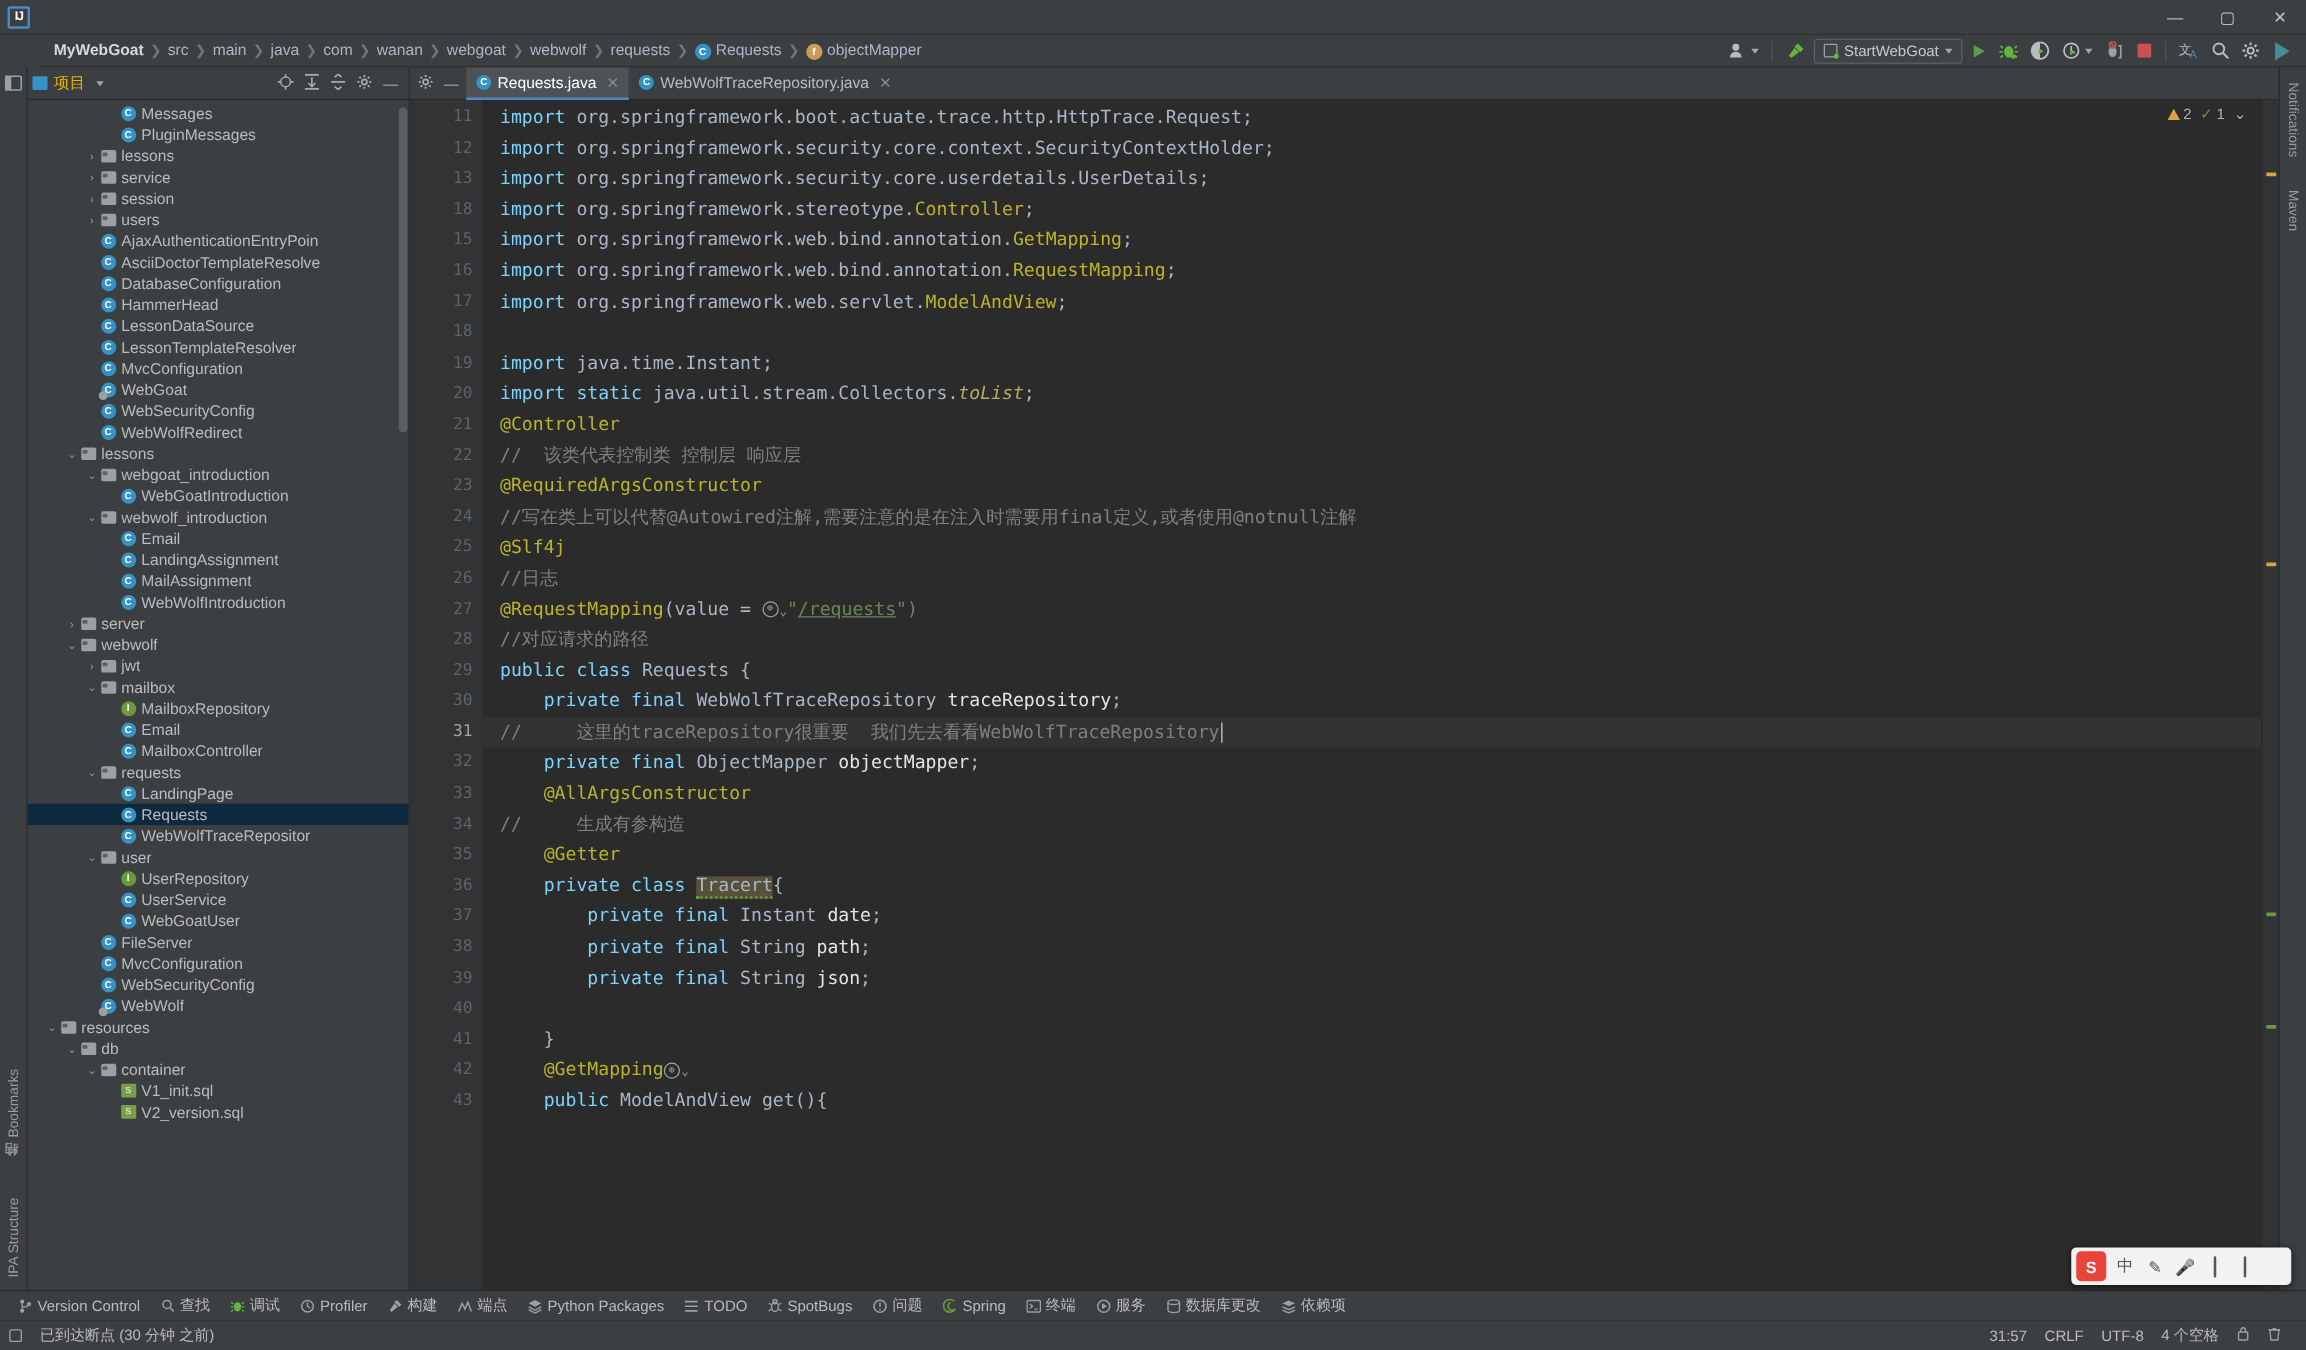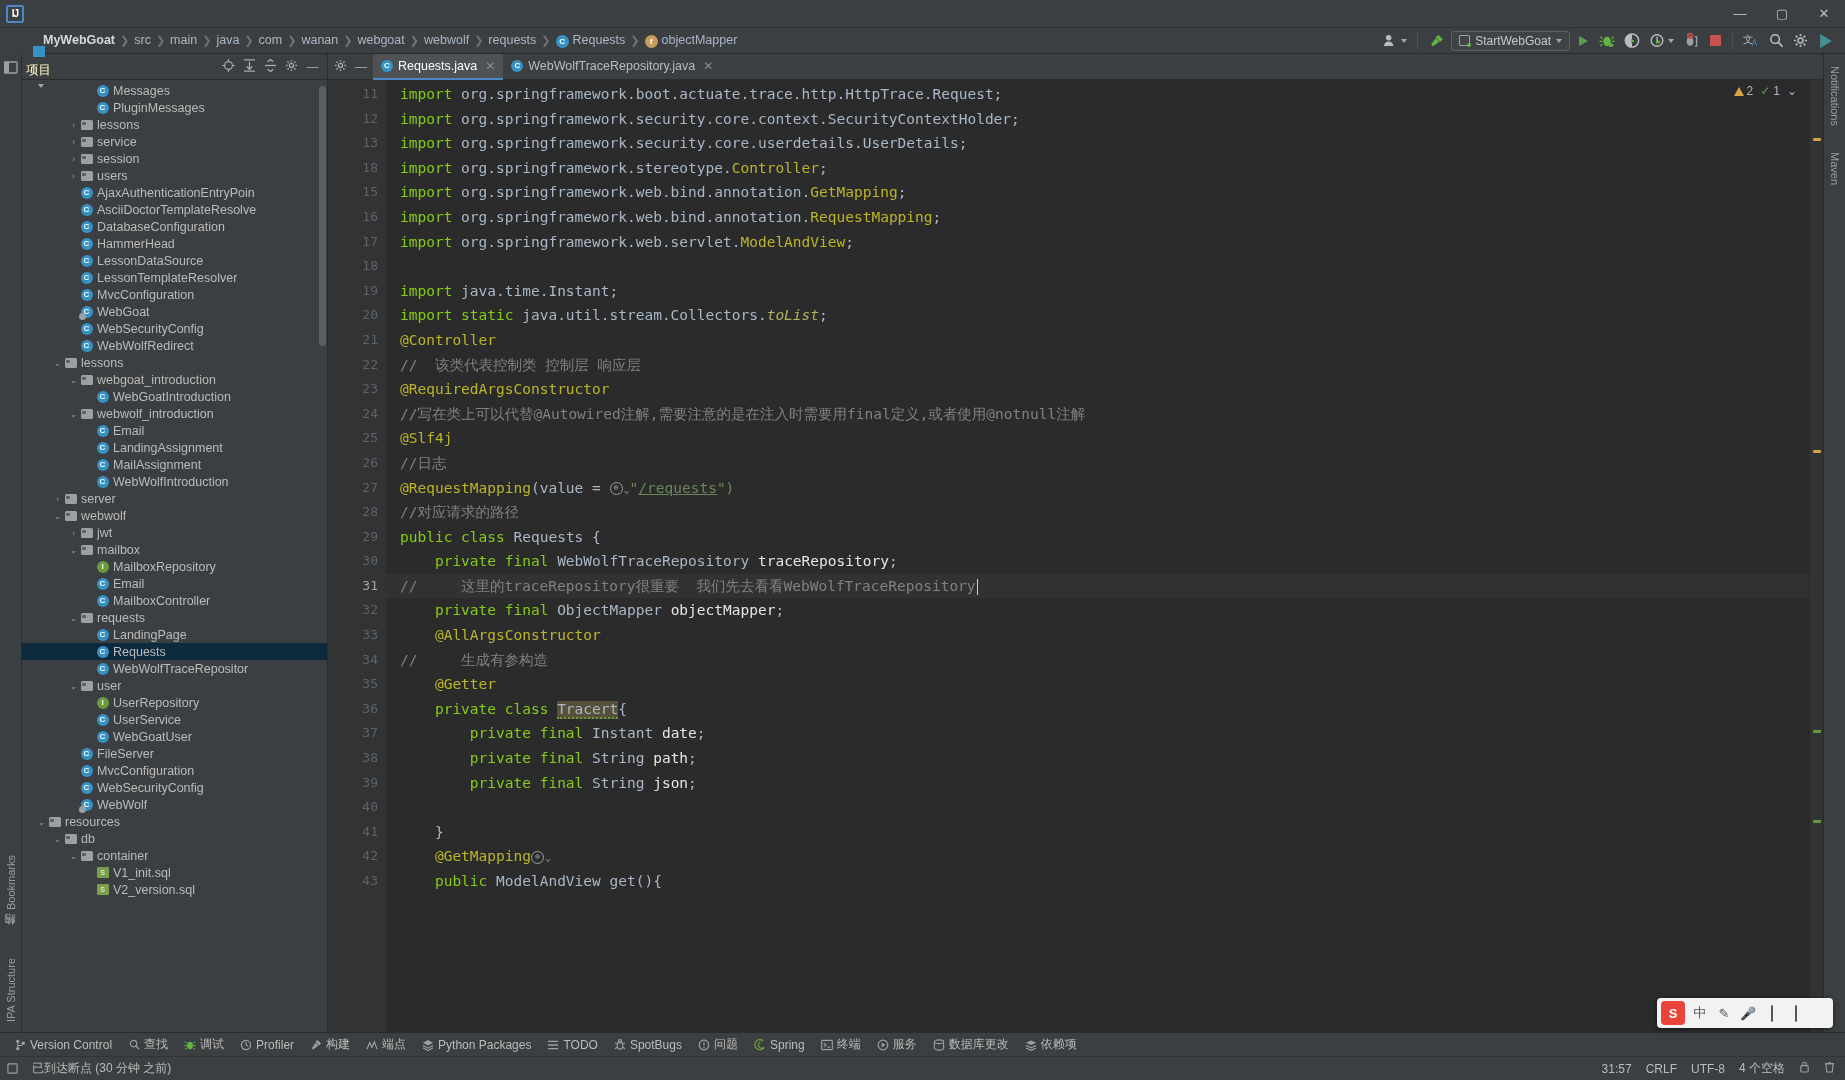--- a/index.html
+++ b/index.html
@@ -84,21 +84,21 @@
 
   
   .project {
     width:306px; background:#3c3f41; display:flex; flex-direction:column; flex:none;
     border-right:1px solid #2b2b2b; min-width:0;
   }
   .proj-header {
     height:26px; display:flex; align-items:center; padding:0 4px; gap:4px;
     border-bottom:1px solid #2b2b2b; flex:none;
   }
-  .proj-title { font-size:12.5px; color:#fef9c3; display:flex; align-items:center; gap:5px;flex-direction:column; }
+  .proj-title { font-size:12.5px; color:#eab308; display:flex; align-items:center; gap:5px; }
   .proj-sq { width:12px;height:11px;background:#3592c4;border-radius:1px; }
   .proj-tools { margin-left:auto; display:flex; align-items:center; gap:6px; padding-right:3px; color:#a8abae; font-size:12px; }
   .proj-tools .t { width:15px; text-align:center; }
   .tree { flex:1; overflow:hidden; position:relative; padding-top:2px; }
   .row {
     height:17px; display:flex; align-items:center; font-size:12.5px; color:#bbbbbb;
     white-space:nowrap; padding-right:4px;
   }
   .row.sel { background:#0d293e; }
   .arrow { width:11px; flex:none; color:#9a9da1; font-size:9px; text-align:center; }
@@ -134,21 +134,21 @@
     font-family:"DejaVu Sans Mono", monospace; font-size:13px; color:#606366; position:relative;
   }
   .gline { height:24.6px; line-height:24.6px; padding-right:8px; }
   .gline.cur { color:#a4a3a3; }
   .code {
     flex:1; background:#2b2b2b; padding-top:2px; overflow:hidden; position:relative;
     font-family:"DejaVu Sans Mono", monospace; font-size:14.5px; white-space:pre;
   }
   .cline { height:24.6px; line-height:24.6px; padding-left:14px; color:#a9b7c6; }
   .cline.hl { background:#323232; }
-  .kw { color:#84cc16; }
+  .kw { color:#7dd3fc; }
   .str { color:#6a8759; }
   .ann { color:#bbb529; }
   .cmt { color:#808080; }
   .cls { color:#a9b7c6; }
   .fld { color:#e5e5e5; }
   .sfld { color:#b3ae60; font-style:italic; }
   .plain { color:#a9b7c6; }
   .urlstr { color:#6a8759; text-decoration:underline; }
   .tracert-hl { background:#57503a; }
   .squig { border-bottom:2px dotted #6a9a3a; }
@@ -188,21 +188,21 @@
   }
   .bb-item {
     display:flex; align-items:center; gap:4px; font-size:12px; color:#bbbbbb; padding:2px 8px;
     white-space:nowrap;
   }
   .bb-ico { font-size:11px; color:#9aa0a5; display:inline-flex; width:12px; justify-content:center; }
   .statusbar {
     height:24px; background:#3c3f41; display:flex; align-items:center; flex:none;
     padding-left:6px; font-size:12px; color:#bbbbbb; border-top:1px solid #323232;
   }
-  .sb-right { margin-left:auto; display:flex; align-items:center; gap:14px; padding-right:10px; }
+  .sb-right { margin-left:auto; display:flex; align-items:center; gap:14px; padding-right:20px; }
   .sb-i { white-space:nowrap; }
 
   
   .ime {
     position:absolute; right:12px; bottom:52px; height:30px; display:flex; align-items:center;
     background:#f2f2f2; border-radius:4px; padding:0 4px; gap:6px; color:#333; font-size:13px;
     box-shadow:0 1px 5px rgba(0,0,0,.5);
   }
   .ime-logo {
     width:24px;height:24px;background:#e8443a;border-radius:4px;color:#fff;font-size:13px;

